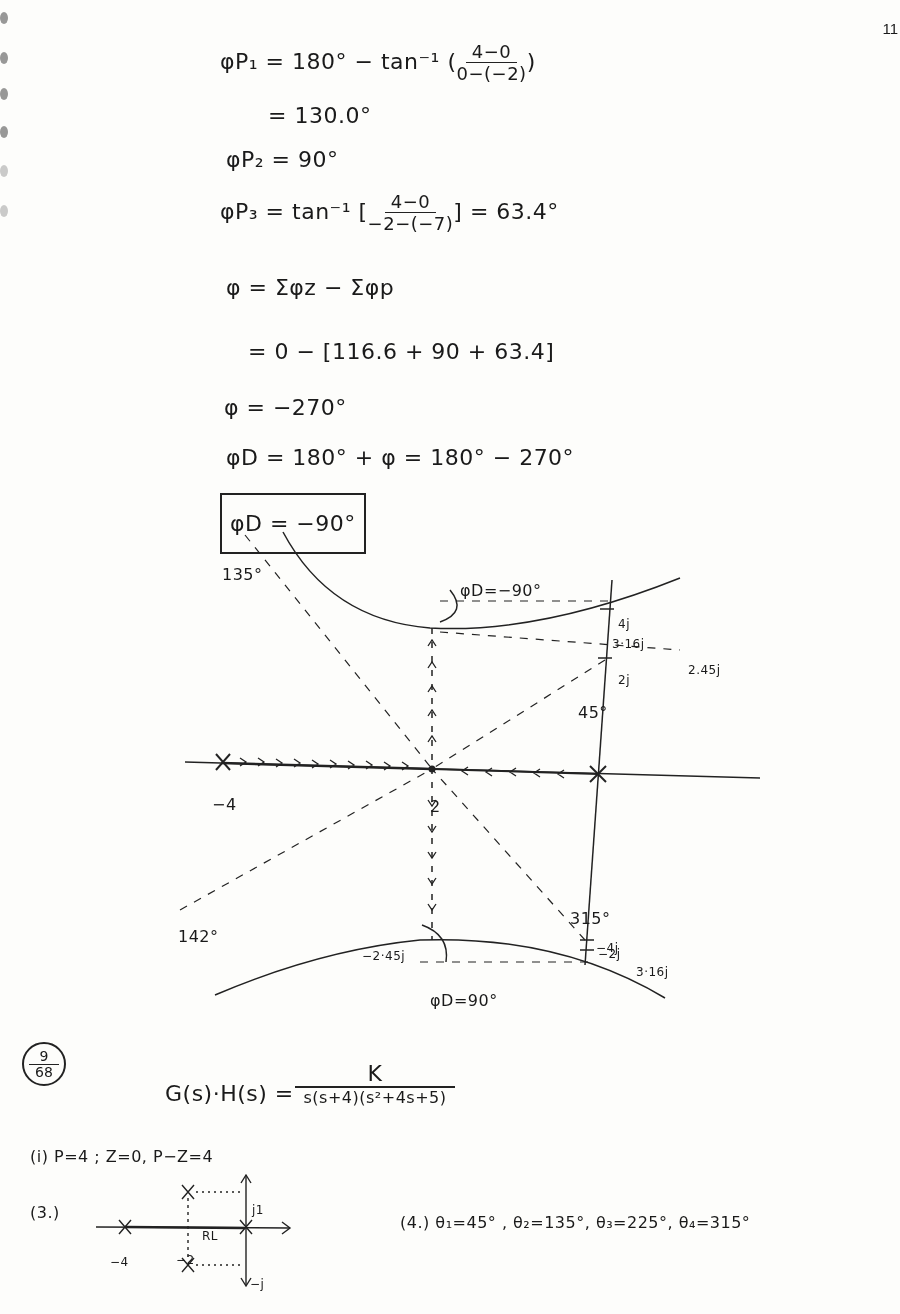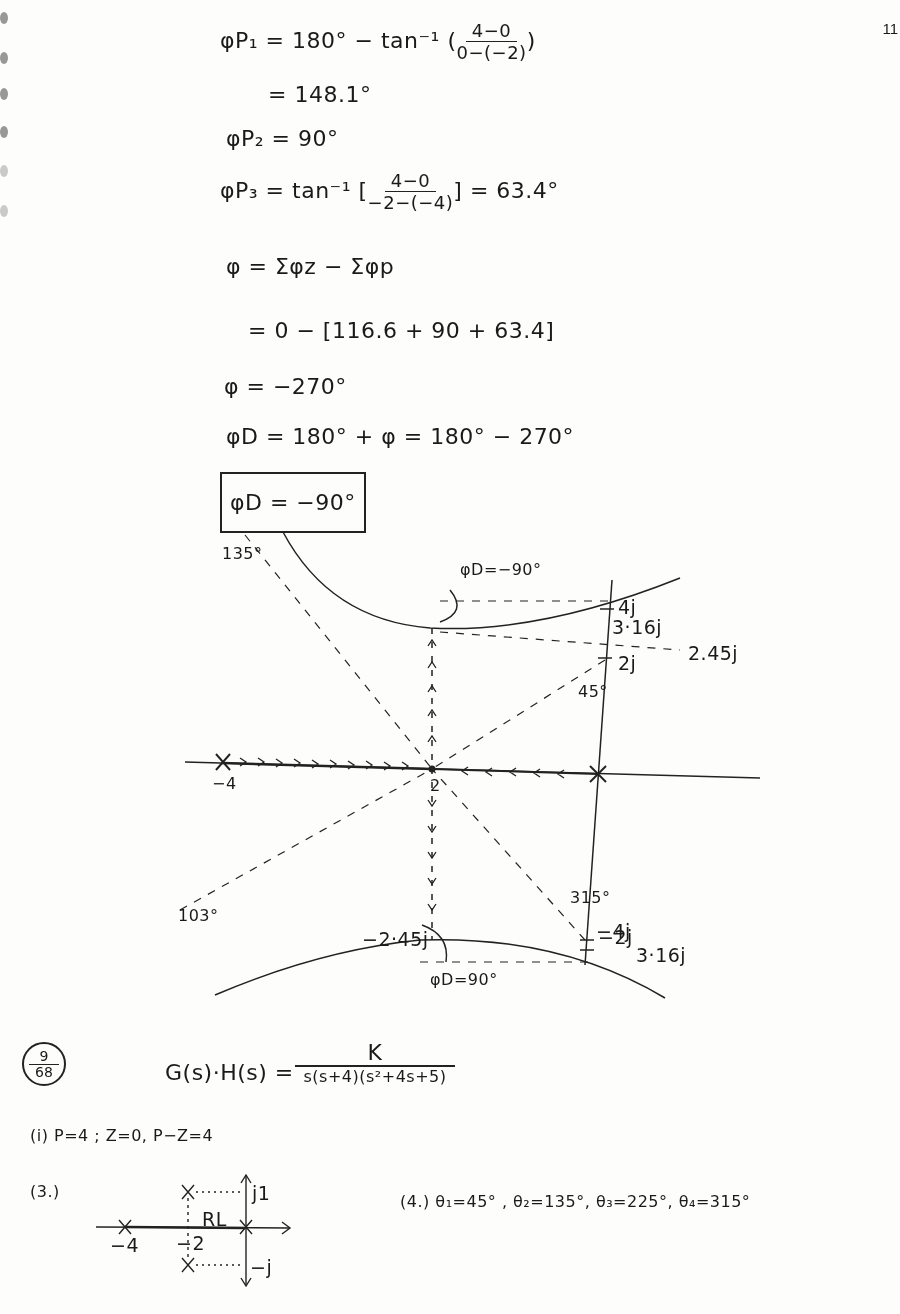--- a/index.html
+++ b/index.html
@@ -1,20 +1,20 @@
 <!DOCTYPE html>
 <html><head>
 <meta charset="utf-8">
 <style>
   html, body { margin:0; padding:0; }
   body { width:900px; height:1314px; background:#fdfdfb; position:relative; overflow:hidden;
          font-family:"DejaVu Sans", sans-serif; color:#1a1a1a; }
-  .hw { position:absolute; font-family:"DejaVu Sans", sans-serif; font-size:22px; white-space:nowrap; letter-spacing:0.5px; }
+  .hw { position:absolute; font-family:"DejaVu Sans", sans-serif; font-size:22px; white-space:nowrap; letter-spacing:0.5px;margin-top:21px; }
   .sm { font-size:16px; }
-  .xs { font-size:19px; }
+  .xs { font-size:12px; }
   .pg { position:absolute; top:20px; right:2px; font-family:"Liberation Sans", sans-serif; font-size:15px;text-align:right; }
   .boxed { border:2px solid #222; padding:16px 8px; }
   .holes span { position:absolute; left:0; width:8px; height:12px; border-radius:50%; background:#555; opacity:.6; }
   svg { position:absolute; left:0; top:0; }
   .frac { display:inline-flex; flex-direction:column; align-items:center; vertical-align:middle; font-size:18px; }
   .frac .num { border-bottom:1.5px solid #222; padding:0 6px; }
   .circle-q { position:absolute; left:22px; top:1042px; width:40px; height:40px; border:2px solid #222; border-radius:50%;
               display:flex; flex-direction:column; align-items:center; justify-content:center; font-size:14px; line-height:15px; }
   .circle-q .n { border-bottom:1.5px solid #222; width:30px; text-align:center; }
 </style>
@@ -33,28 +33,28 @@
 </div>
 
 <div class="hw" style="left:220px;top:20px">
   <span>φP₁ =</span>
   <span>180° − tan⁻¹</span>
   (<span class="frac">
       <span class="num">4−0</span>
       <span>0−(−2)</span>
     </span>)
 </div>
-<div class="hw" style="left:268px;top:82px">= 148.1°</div>
+<div class="hw" style="left:268px;top:82px">= 130.0°</div>
 <div class="hw" style="left:226px;top:126px">φP₂ =  90°</div>
 <div class="hw" style="left:220px;top:170px">
   <span>φP₃ =</span>
   <span>tan⁻¹</span>
   [<span class="frac">
       <span class="num">4−0</span>
-      <span>−2−(−4)</span>
+      <span>−2−(−7)</span>
     </span>]
   <span>= 63.4°</span>
 </div>
 <div class="hw" style="left:226px;top:254px">φ = Σφz − Σφp</div>
 <div class="hw" style="left:248px;top:318px">= 0 − [116.6 + 90 + 63.4]</div>
 <div class="hw" style="left:224px;top:374px">φ = −270°</div>
 <div class="hw" style="left:226px;top:424px">φD = 180° + φ = 180° − 270°</div>
 <div class="hw boxed" style="left:220px;top:472px">φD = −90°</div>
 
 <svg width="900" height="1314">
@@ -103,21 +103,21 @@
     <path d="M240 758 l6 4 -6 4 M258 758 l6 4 -6 4 M276 759 l6 4 -6 4 M294 759 l6 4 -6 4 M312 760 l6 4 -6 4 M330 760 l6 4 -6 4 M348 761 l6 4 -6 4 M366 761 l6 4 -6 4 M384 762 l6 4 -6 4 M402 762 l6 4 -6 4"></path>
     <path d="M468 767 l-6 4 6 4 M492 768 l-6 4 6 4 M516 768 l-6 4 6 4 M540 769 l-6 4 6 4 M564 770 l-6 4 6 4"></path>
     <path d="M428 742 l4 -6 4 6 M428 716 l4 -6 4 6 M428 692 l4 -6 4 6 M428 668 l4 -6 4 6 M428 646 l4 -6 4 6"></path>
     <path d="M428 800 l4 6 4 -6 M428 826 l4 6 4 -6 M428 852 l4 6 4 -6 M428 878 l4 6 4 -6 M428 904 l4 6 4 -6"></path>
   </g>
   <circle cx="432" cy="769" r="3.5" fill="#222"></circle>
 </svg>
 
 <div class="hw sm" style="left:222px;top:544px">135°</div>
 <div class="hw sm" style="left:578px;top:682px">45°</div>
-<div class="hw sm" style="left:178px;top:906px">103°</div>
+<div class="hw sm" style="left:178px;top:906px">142°</div>
 <div class="hw sm" style="left:570px;top:888px">315°</div>
 <div class="hw sm" style="left:460px;top:560px">φD=−90°</div>
 <div class="hw sm" style="left:430px;top:970px">φD=90°</div>
 <div class="hw xs" style="left:618px;top:596px">4j</div>
 <div class="hw xs" style="left:612px;top:616px">3·16j</div>
 <div class="hw xs" style="left:688px;top:642px">2.45j</div>
 <div class="hw xs" style="left:618px;top:652px">2j</div>
 <div class="hw xs" style="left:598px;top:926px">−2j</div>
 <div class="hw xs" style="left:636px;top:944px">3·16j</div>
 <div class="hw xs" style="left:596px;top:920px">−4j</div>

